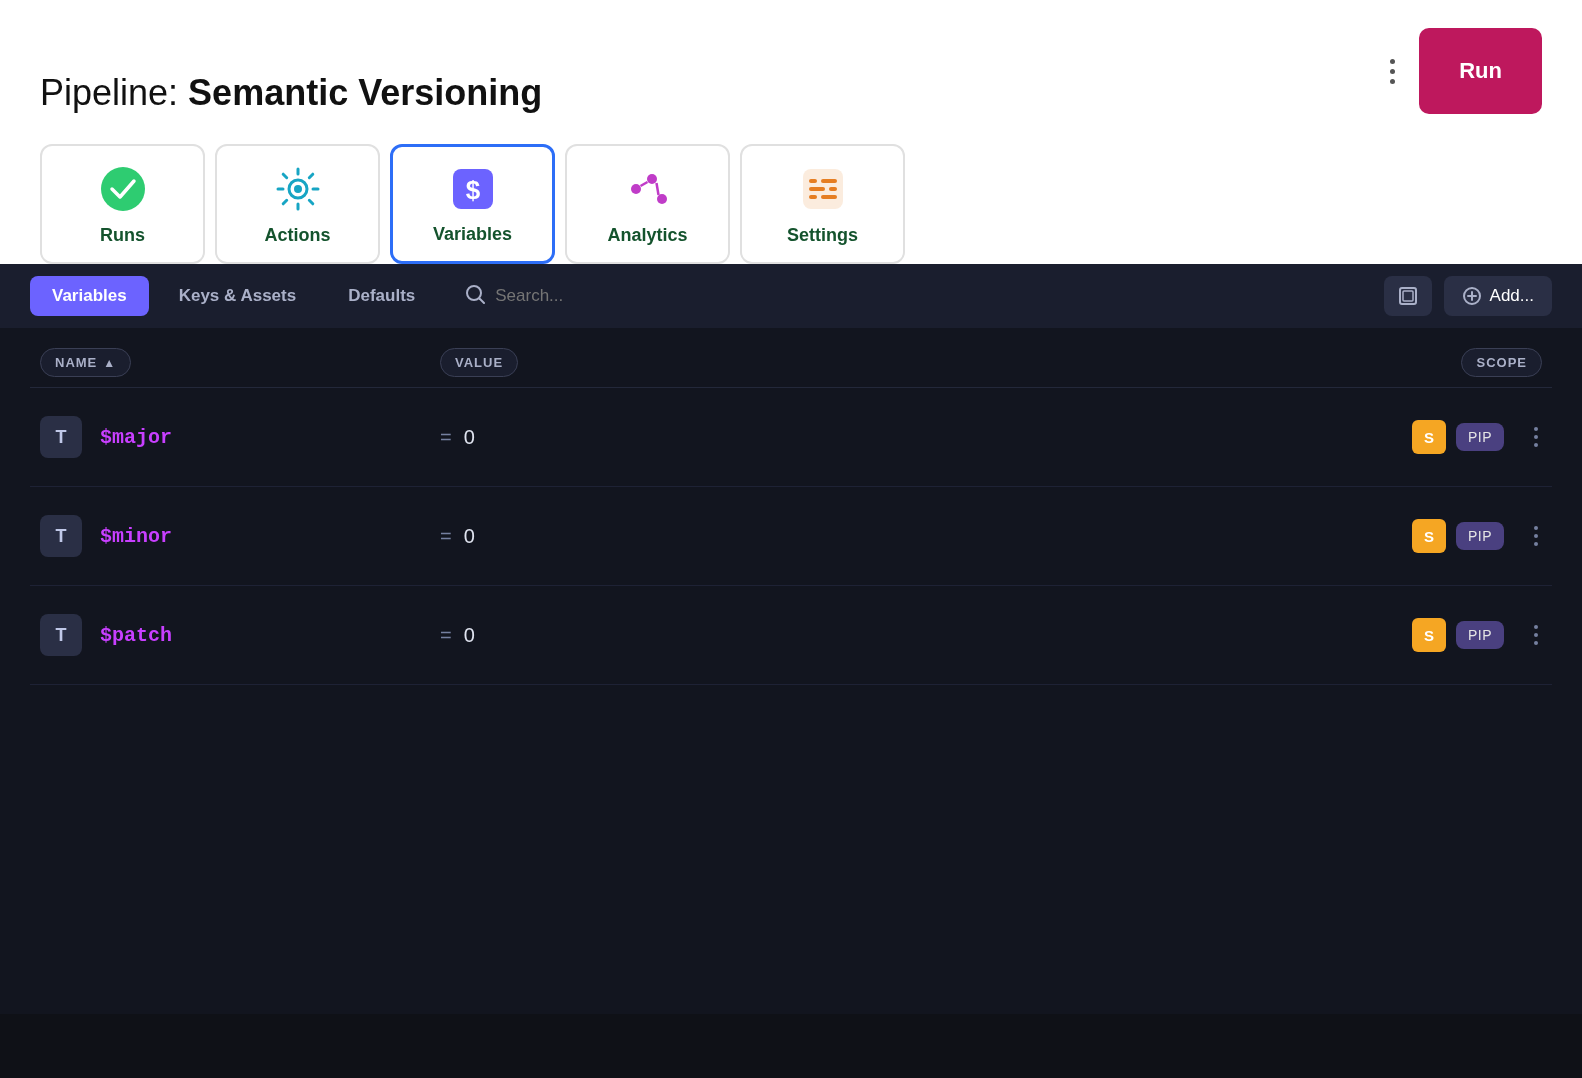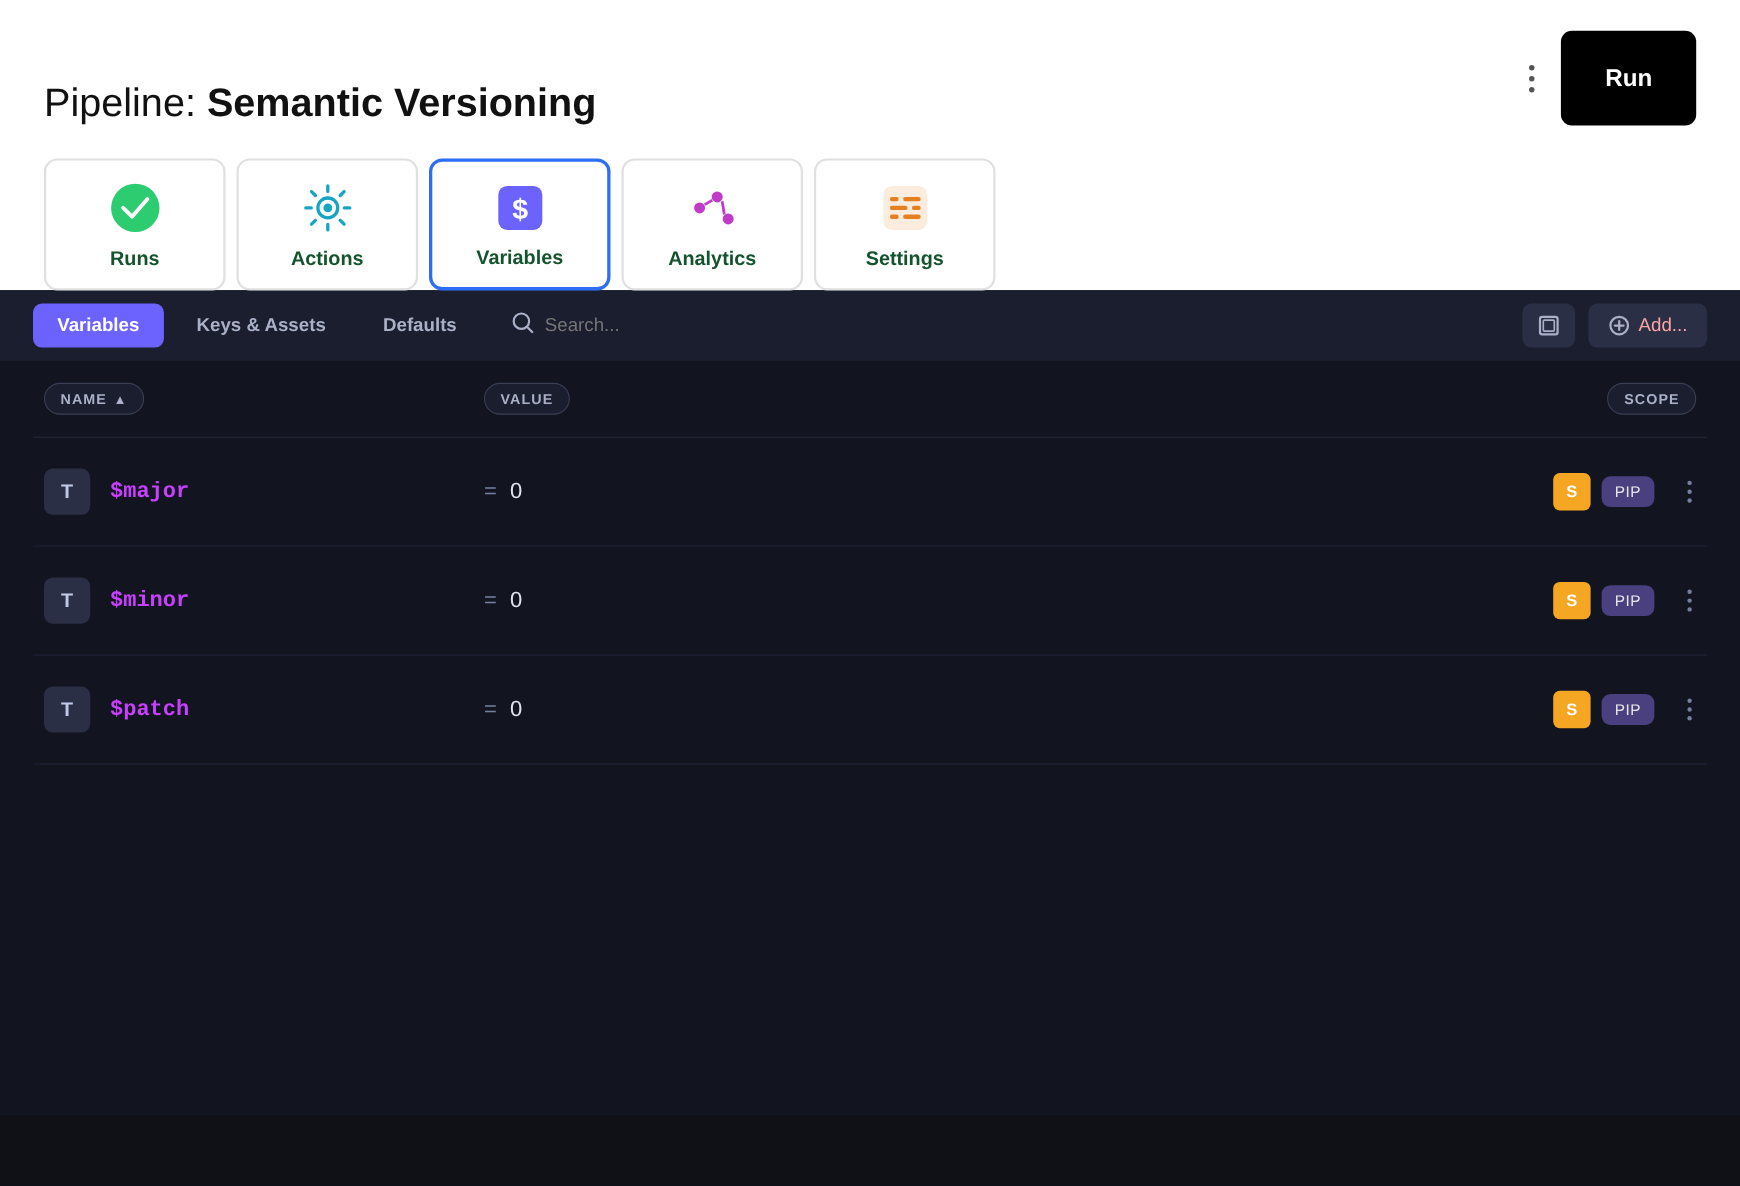--- a/index.html
+++ b/index.html
@@ -54,21 +54,21 @@
 
     .more-btn span {
       width: 5px;
       height: 5px;
       background: #555;
       border-radius: 50%;
       display: block;
     }
 
     .run-btn {
-      background: #000000;
+      background: #be185d;
       color: white;
       border: none;
       padding: 30px 40px;
       border-radius: 10px;
       font-size: 22px;
       font-weight: 700;
       cursor: pointer;
     }
 
     
@@ -184,38 +184,38 @@
       display: flex;
       align-items: center;
       gap: 8px;
     }
 
     .add-btn {
       background: #2a2f45;
       border: none;
       border-radius: 8px;
       padding: 10px 18px;
-      color: #fca5a5;
+      color: #ffffff;
       cursor: pointer;
       font-size: 17px;
       display: flex;
       align-items: center;
       gap: 8px;
       font-weight: 500;
     }
 
     
     .table-area {
       padding: 0 30px;
     }
 
     .table-header {
       display: flex;
       align-items: center;
-      padding: 20px 10px 20px 10px;
+      padding: 20px 10px 10px 10px;
       border-bottom: 1px solid #23283a;
     }
 
     .col-name {
       flex: 0 0 400px;
     }
 
     .col-value {
       flex: 1;
     }

